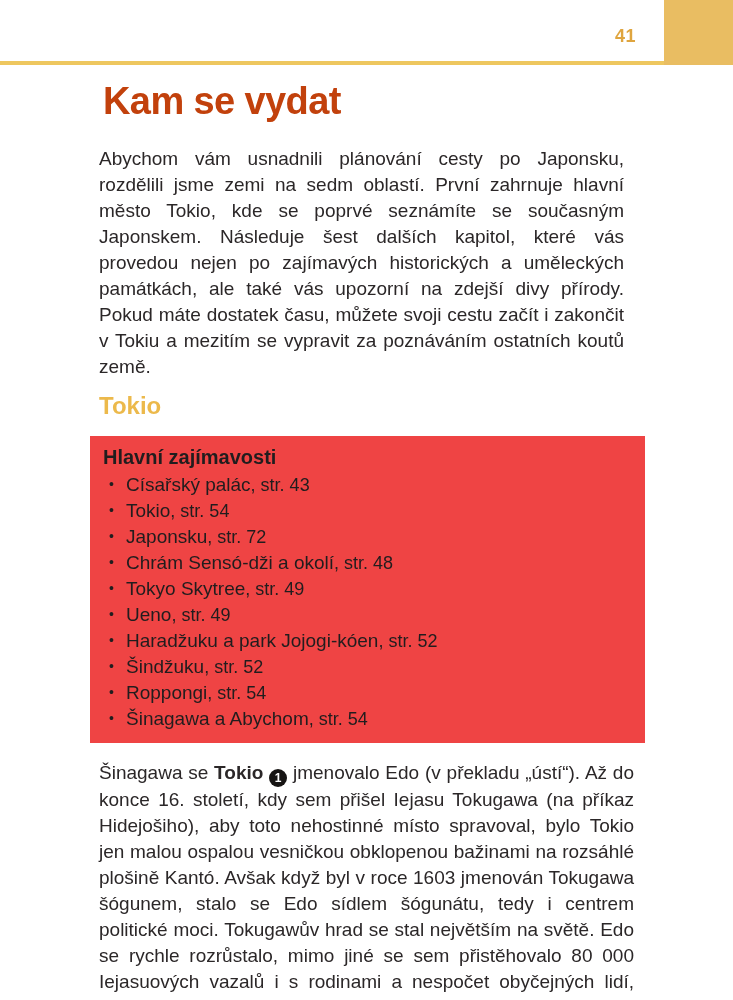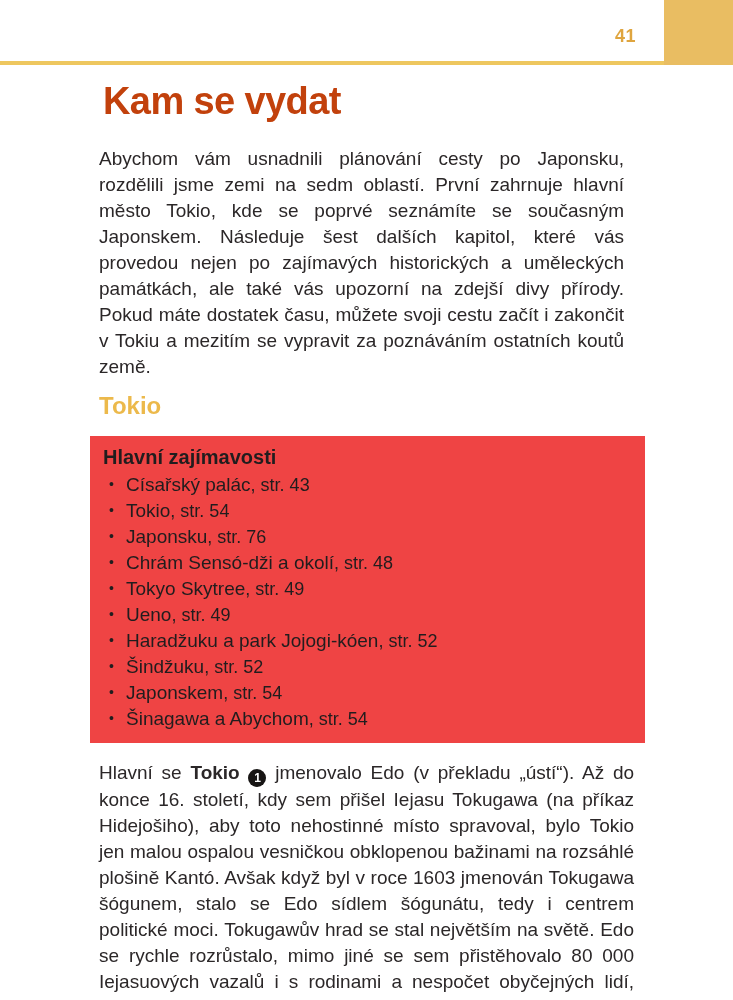--- a/index.html
+++ b/index.html
@@ -132,39 +132,39 @@
     <h2 class="section-title">Tokio</h2>
 
     <section class="highlight-box">
       <h3>Hlavní zajímavosti</h3>
       <ul>
 
           <li><span class="bullet">•</span><strong>Císařský palác</strong><span class="ref">, str. 43</span></li>
 
           <li><span class="bullet">•</span><strong>Tokio</strong><span class="ref">, str. 54</span></li>
 
-          <li><span class="bullet">•</span><strong>Japonsku</strong><span class="ref">, str. 76</span></li>
+          <li><span class="bullet">•</span><strong>Japonsku</strong><span class="ref">, str. 72</span></li>
 
           <li><span class="bullet">•</span><strong>Chrám Sensó-dži a okolí</strong><span class="ref">, str. 48</span></li>
 
           <li><span class="bullet">•</span><strong>Tokyo Skytree</strong><span class="ref">, str. 49</span></li>
 
           <li><span class="bullet">•</span><strong>Ueno</strong><span class="ref">, str. 49</span></li>
 
           <li><span class="bullet">•</span><strong>Haradžuku a park Jojogi-kóen</strong><span class="ref">, str. 52</span></li>
 
           <li><span class="bullet">•</span><strong>Šindžuku</strong><span class="ref">, str. 52</span></li>
 
-          <li><span class="bullet">•</span><strong>Japonskem</strong><span class="ref">, str. 54</span></li>
+          <li><span class="bullet">•</span><strong>Roppongi</strong><span class="ref">, str. 54</span></li>
 
           <li><span class="bullet">•</span><strong>Šinagawa a Abychom</strong><span class="ref">, str. 54</span></li>
         </ul>
     </section>
 
     <p class="body-par">
-      <span>Hlavní se</span>
+      <span>Šinagawa se</span>
       <strong>Tokio</strong>
       <span class="num-circle">1</span>
       <span>jmenovalo Edo (v překladu „ústí“). Až do konce 16. století, kdy sem přišel Iejasu Tokugawa (na příkaz Hidejošiho), aby toto nehostinné místo spravoval, bylo Tokio jen malou ospalou vesničkou obklopenou bažinami na rozsáhlé plošině Kantó. Avšak když byl v roce 1603 jmenován Tokugawa šógunem, stalo se Edo sídlem šógunátu, tedy i centrem politické moci. Tokugawův hrad se stal největším na světě. Edo se rychle rozrůstalo, mimo jiné se sem přistěhovalo 80&nbsp;000 Iejasuových vazalů i s rodinami a nespočet obyčejných lidí, kteří zajišťovali jejich každodenní potřeby. Do roku 1787 vzrostla populace na 1&nbsp;368&nbsp;000.</span>
     </p>
 
   </main>
 </div>
 
 </body></html>

